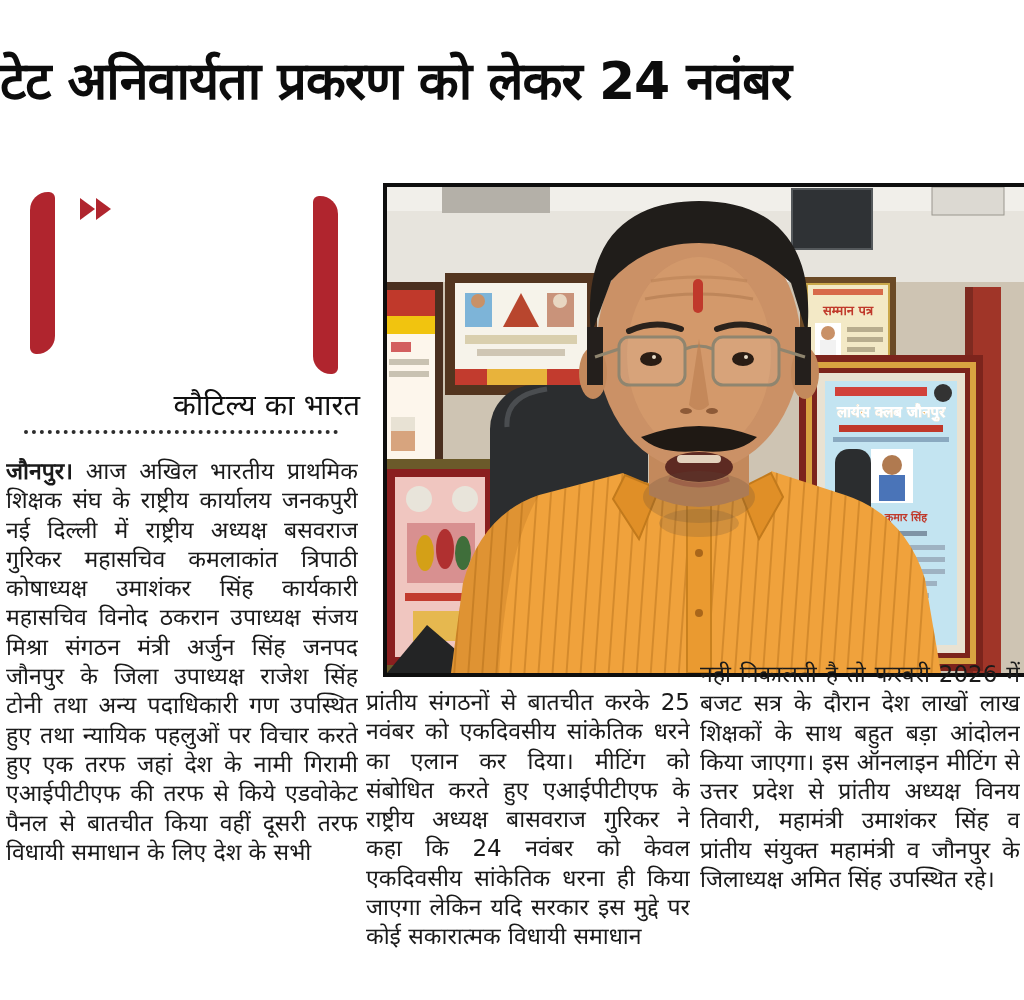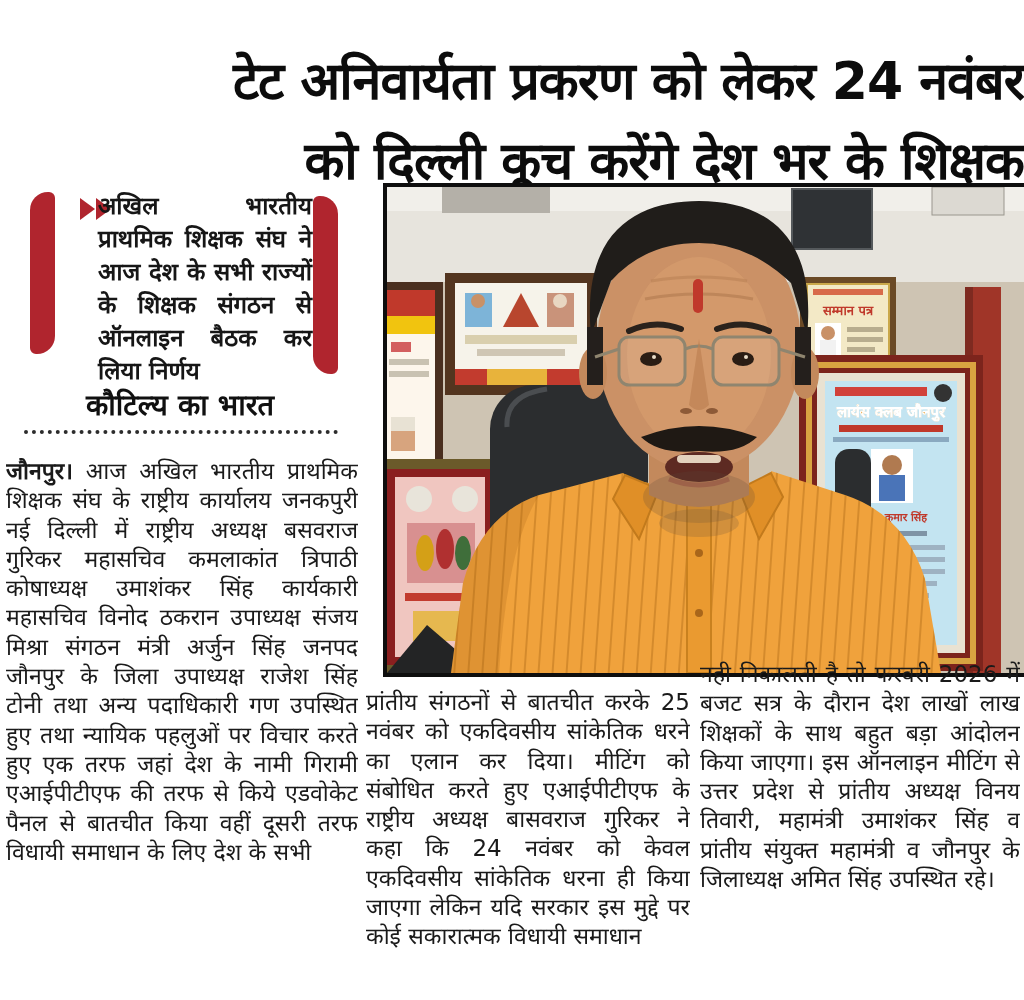--- a/index.html
+++ b/index.html
@@ -1,39 +1,39 @@
 <!DOCTYPE html>
 <html><head>
 <meta charset="utf-8">
 <style>
   html,body{margin:0;padding:0;background:#ffffff;}
   .page{position:relative;width:1024px;height:1000px;background:#fff;overflow:hidden;
         font-family:"DejaVu Sans", sans-serif;color:#141414;}
 
   
-  .headline{position:absolute;top:6px;left:0;width:1024px;text-align:right;
+  .headline{position:absolute;top:6px;left:0;width:1024px;text-align:left;
             font-weight:bold;color:#0c0c0c;font-size:52px;line-height:80px;
             letter-spacing:-1px;}
 
   
   .lede-box{position:absolute;left:28px;top:190px;width:332px;height:192px;}
   .bracket{position:absolute;background:#b0252e;width:25px;border-radius:16px;}
   .bracket.left{left:2px;top:2px;height:162px;border-radius:18px 6px 18px 6px;}
   .bracket.right{right:22px;top:6px;height:178px;border-radius:6px 18px 6px 18px;}
   .chevrons{position:absolute;left:52px;top:8px;width:44px;height:22px;}
   .chevrons i{position:absolute;top:0;width:0;height:0;border-top:11px solid transparent;
               border-bottom:11px solid transparent;border-left:15px solid #b0252e;}
   .chevrons i:first-child{left:0;}
   .chevrons i:last-child{left:16px;}
   .lede-text{position:absolute;left:70px;top:0;width:214px;height:190px;
              font-size:24px;font-weight:bold;line-height:33px;text-align:justify;color:#161616;}
 
   
-  .brand{position:absolute;left:0;top:384px;width:360px;text-align:center;
-         font-size:29px;font-weight:bold;color:#101010;}
+  .brand{position:absolute;left:0;top:384px;width:360px;text-align:right;
+         font-size:29px;font-weight:normal;color:#101010;}
   .dotted-divider{position:absolute;left:24px;top:430px;width:314px;height:0;
                   border-bottom:4px dotted #2c2c2c;}
 
   
   .body-col{position:absolute;font-size:23px;line-height:29.3px;text-align:justify;
             color:#1a1a1a;overflow:hidden;}
   .col1{left:6px;top:446px;width:352px;height:552px;margin-top:11px;}
   .col2{left:366px;top:688px;width:324px;height:310px;}
   .col3{left:700px;top:660px;width:320px;height:310px;}
   .dateline{font-weight:bold;}
@@ -43,30 +43,28 @@
          border:4px solid #0e0e0e;background:#fef9c3;}
   .photo svg{display:block;}
 </style>
 </head>
 <body>
 
 <div class="page">
 
   <h1 class="headline">
     <div>टेट अनिवार्यता प्रकरण को लेकर 24 नवंबर</div>
-    <div>को दिल्ली कूच करेंगे देश भर के शिक्षक</div>
   </h1>
 
   <div class="lede-box">
     <div class="bracket left"></div>
     <div class="chevrons">
         <i></i>
         <i></i>
       </div>
-    <div class="lede-text">अखिल भारतीय प्राथमिक शिक्षक संघ ने आज देश के सभी राज्यों के शिक्षक संगठन से ऑनलाइन बैठक कर लिया निर्णय</div>
     <div class="bracket right"></div>
   </div>
 
   <div class="brand">कौटिल्य का भारत</div>
   <div class="dotted-divider"></div>
 
   <div class="body-col col1">
     <span class="dateline">जौनपुर।</span>
     <span>आज अखिल भारतीय प्राथमिक शिक्षक संघ के राष्ट्रीय कार्यालय जनकपुरी नई दिल्ली में राष्ट्रीय अध्यक्ष बसवराज गुरिकर महासचिव कमलाकांत त्रिपाठी कोषाध्यक्ष उमाशंकर सिंह कार्यकारी महासचिव विनोद ठकरान उपाध्यक्ष संजय मिश्रा संगठन मंत्री अर्जुन सिंह जनपद जौनपुर के जिला उपाध्यक्ष राजेश सिंह टोनी तथा अन्य पदाधिकारी गण उपस्थित हुए तथा न्यायिक पहलुओं पर विचार करते हुए एक तरफ जहां देश के नामी गिरामी एआईपीटीएफ की तरफ से किये एडवोकेट पैनल से बातचीत किया वहीं दूसरी तरफ विधायी समाधान के लिए देश के सभी</span>
   </div>

